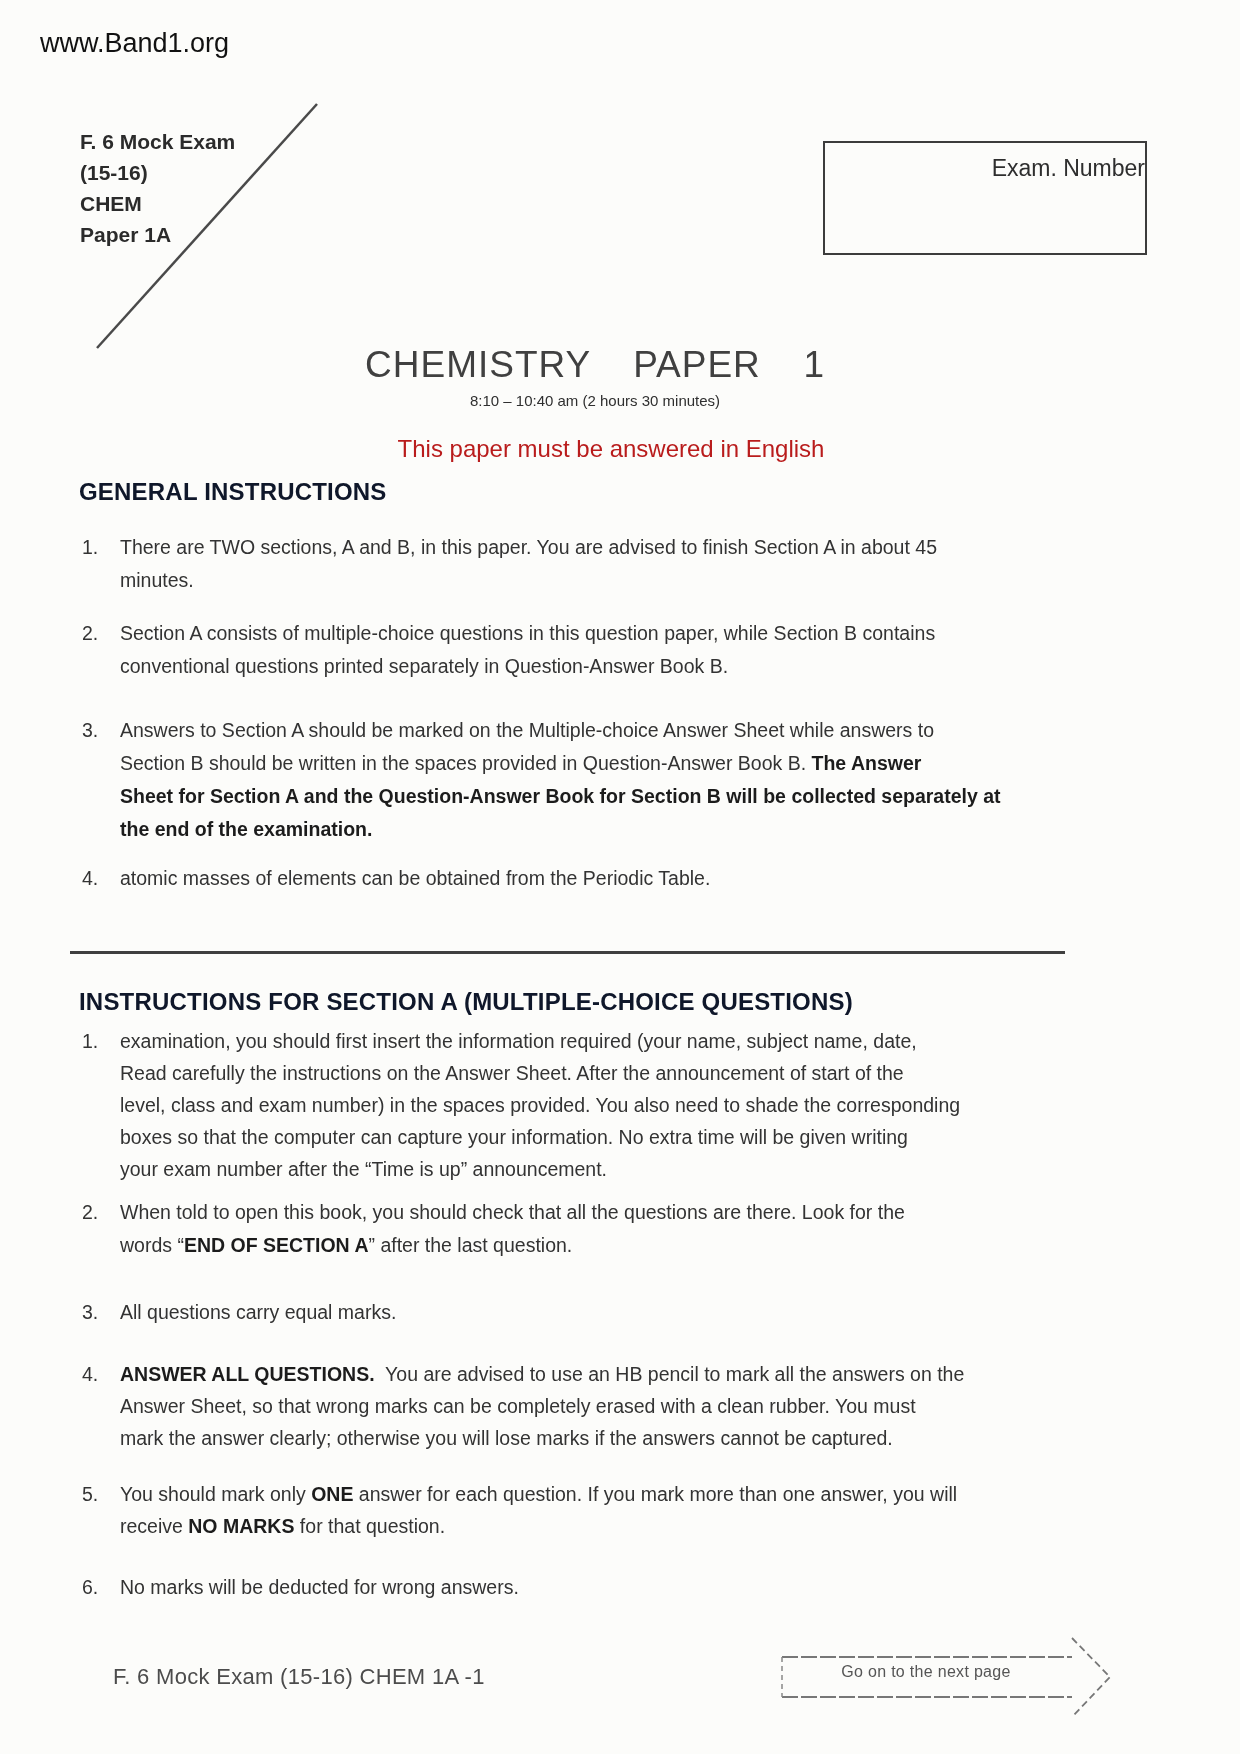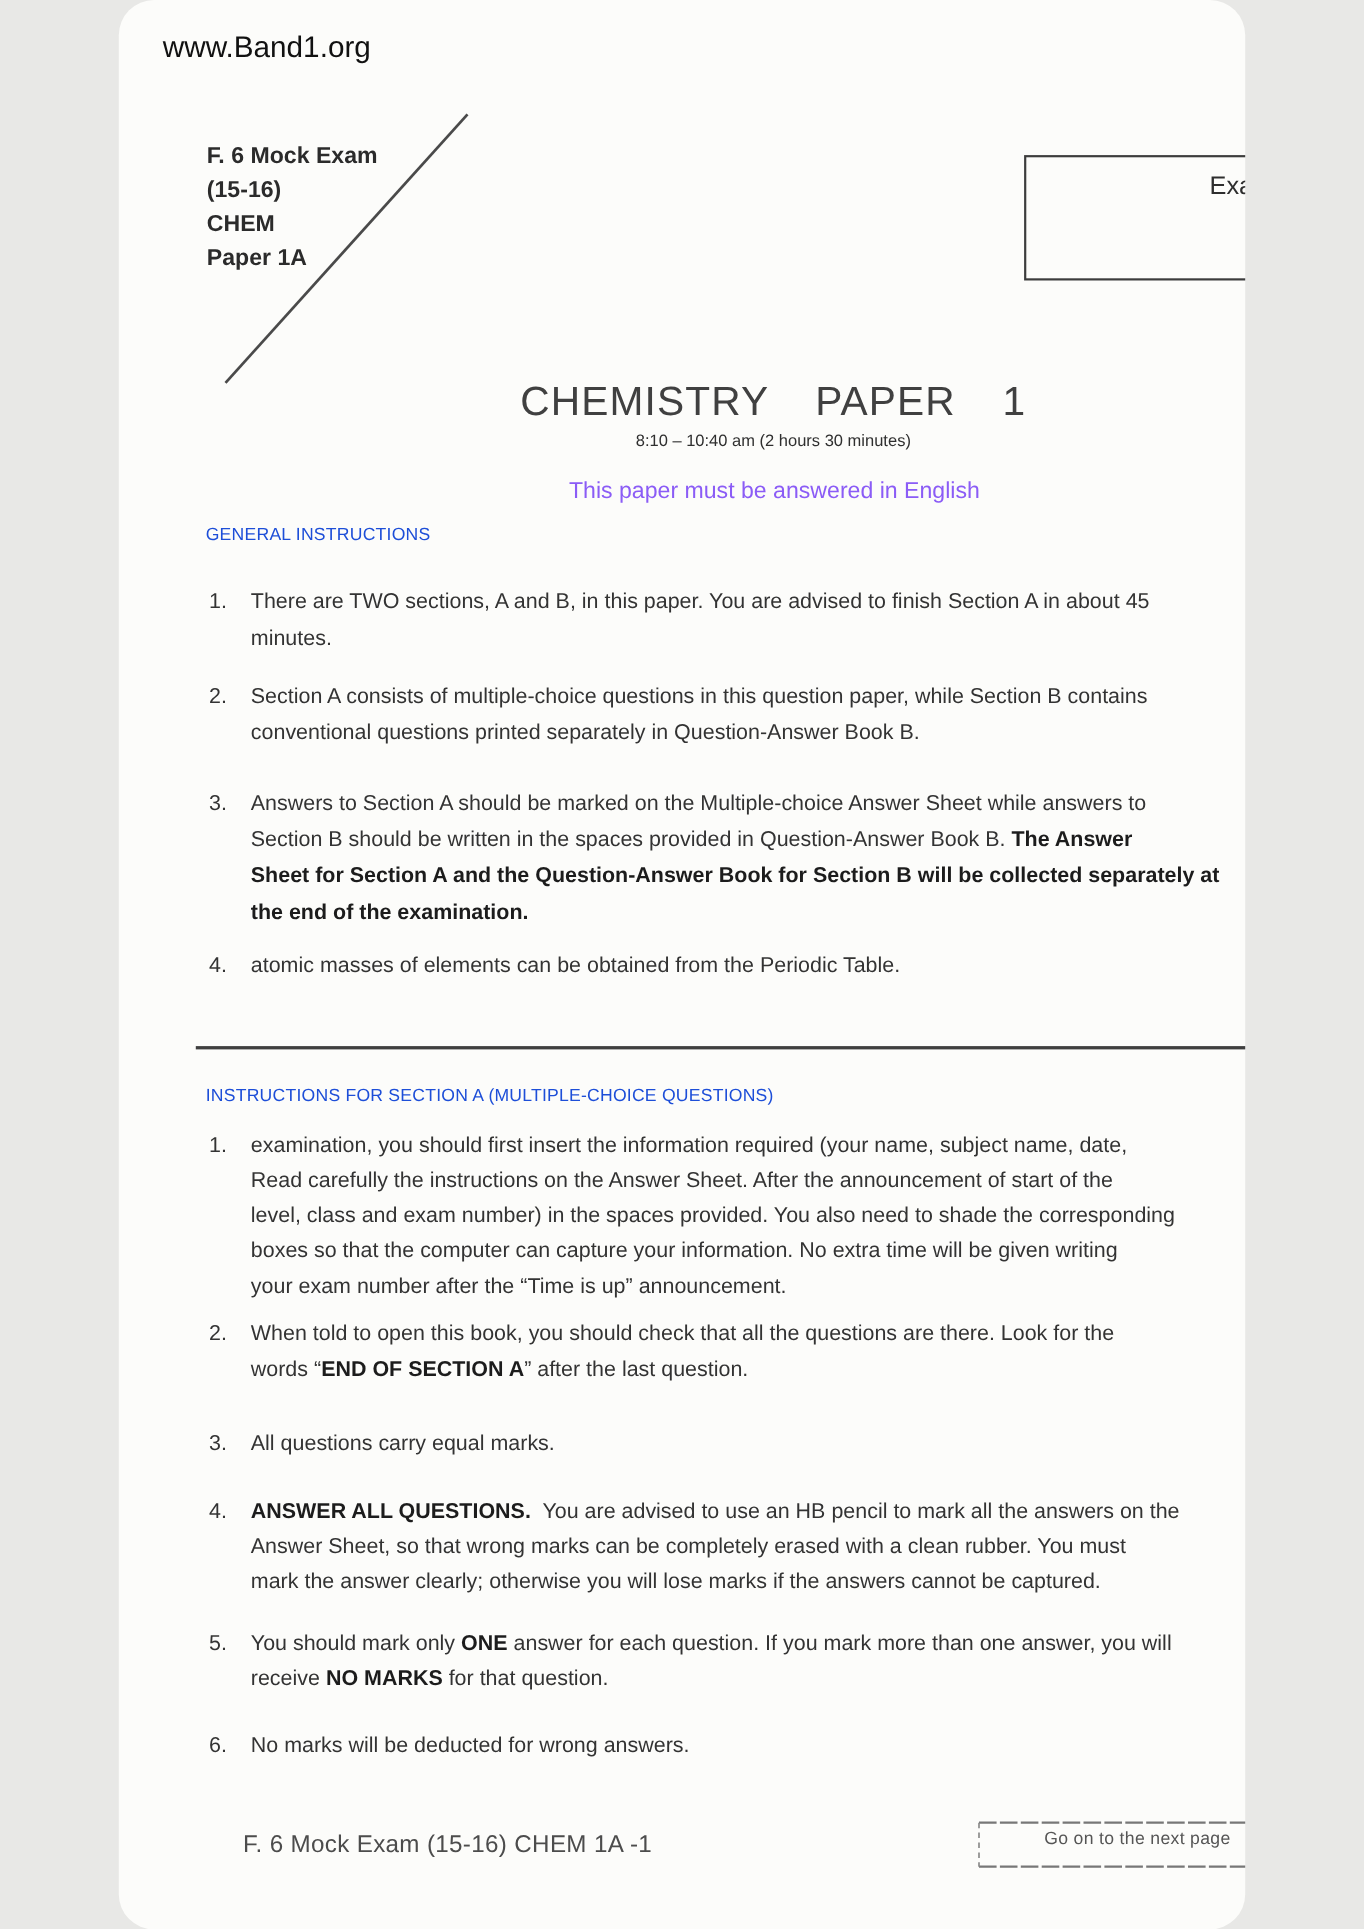--- a/index.html
+++ b/index.html
@@ -4,27 +4,26 @@
 <style>
   :root{
     --paper:#fcfcfa;
     --ink:#333333;
     --ink-bold:#1c1c1c;
     --scan:#6e6e6e;
   }
   html,body{margin:0;padding:0;background:#e8e8e6;}
   .page{
     position:relative;
-    width:1024px;height:1754px;
+    width:1240px;height:1754px;
     margin:0 auto;
     background:var(--paper);
     font-family:"Liberation Sans","DejaVu Sans",sans-serif;
     color:var(--ink);
     overflow:hidden;
-    border-radius:32px;
   }
   .site{
     position:absolute;left:40px;top:28px;
     font-size:27px;color:#111;
   }
   .corner{
     position:absolute;left:80px;top:126px;
     font-size:21px;font-weight:bold;color:#2b2b2b;
     line-height:31px;
   }
@@ -46,26 +45,26 @@
   .title{
     position:absolute;left:0;top:308px;width:100%;
     font-size:37px;color:#404040;
     white-space:pre;word-spacing:10px;letter-spacing:1px;margin-top:36px;
   }
   .time{
     position:absolute;left:0;top:392px;width:100%;
     font-size:15px;color:#2f2f2f;
   }
   .english{
-    position:absolute;left:1px;top:435px;width:100%;
-    font-size:21px;color:#8b5cf6;
+    position:absolute;left:16px;top:435px;width:100%;
+    font-size:24px;color:#b91c1c;
   }
   .sec-heading{
     position:absolute;left:79px;
-    font-size:16px;font-weight:normal;color:#1d4ed8;
+    font-size:24px;font-weight:bold;color:#0f172a;
     letter-spacing:0.2px;white-space:pre;
   }
   #gi-heading{top:478px;}
   #sa-heading{top:988px;}
   .rule{
     position:absolute;left:70px;top:951px;
     width:995px;height:3px;background:#3f3f3f;
   }
   .item{
     position:absolute;left:82px;width:1080px;

